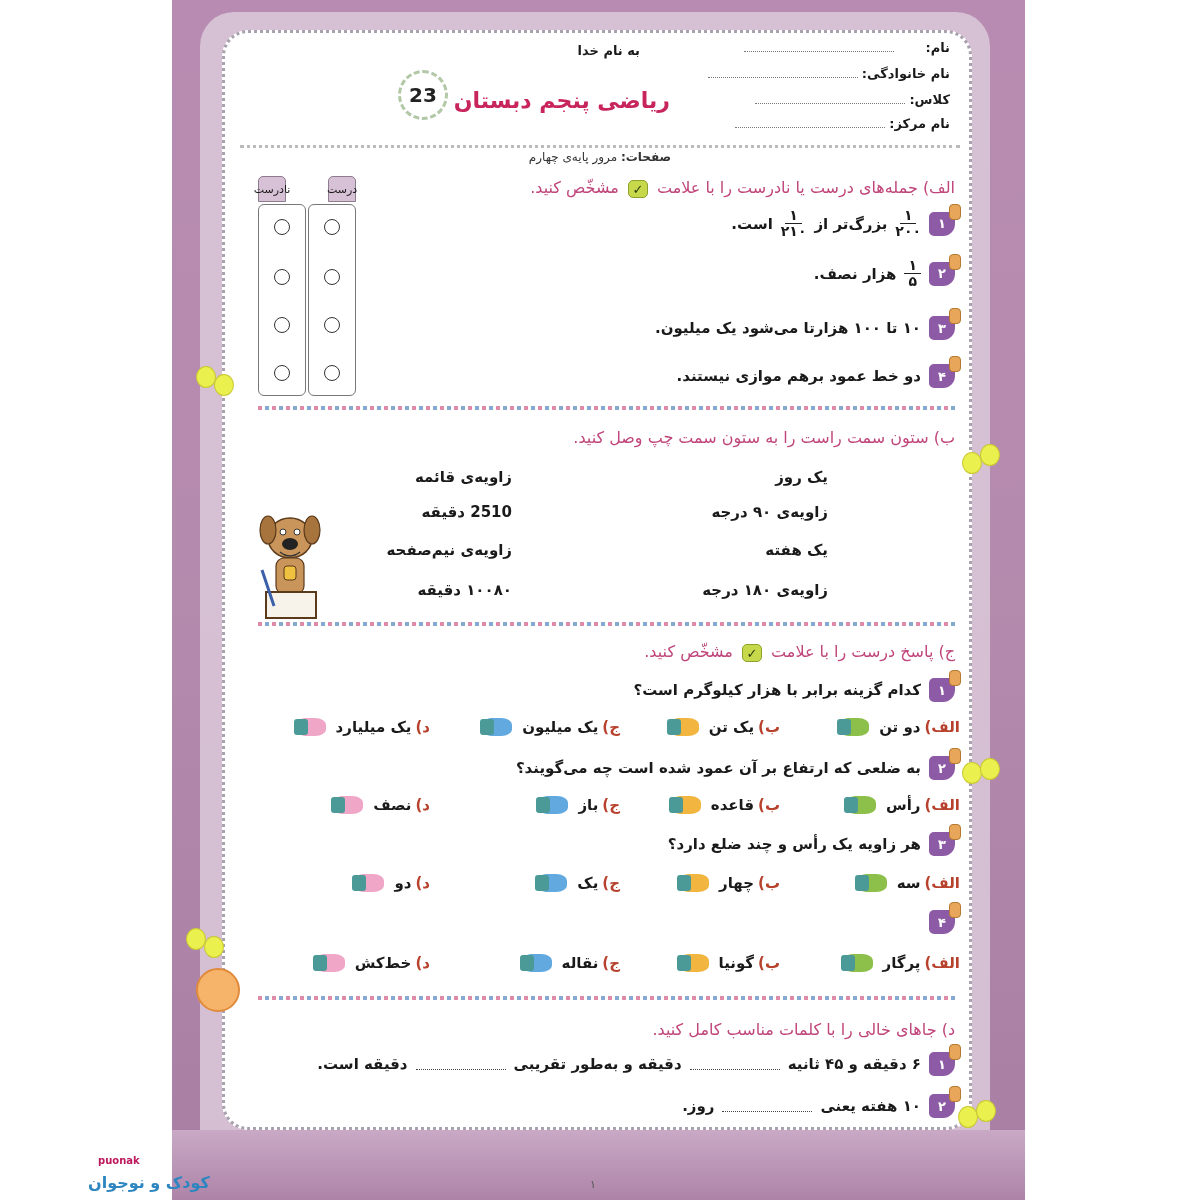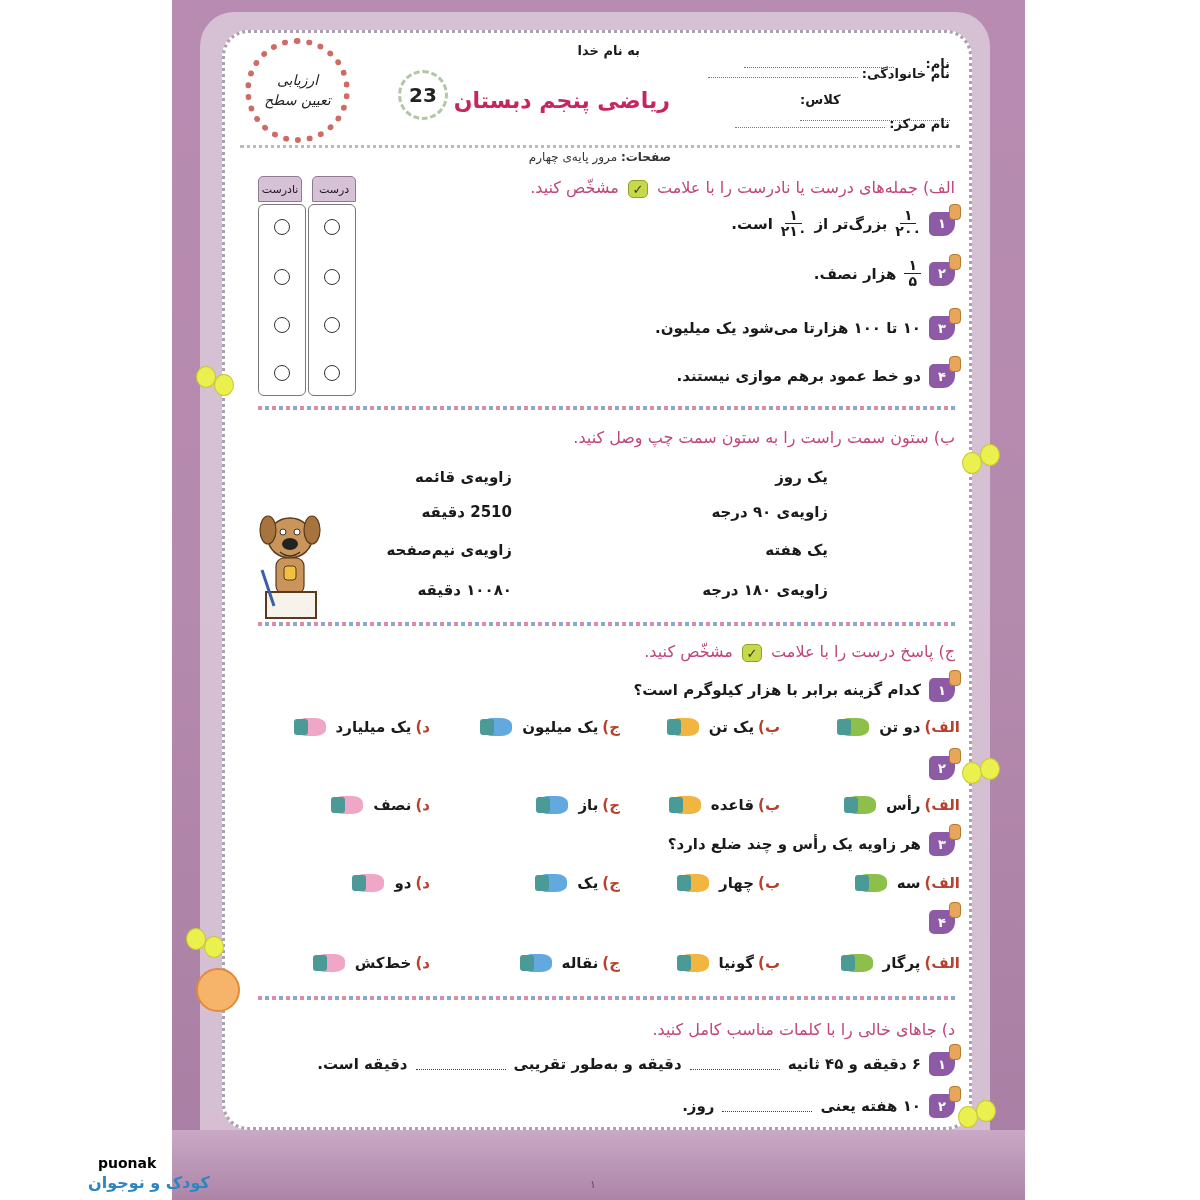--- a/index.html
+++ b/index.html
@@ -66,21 +66,21 @@
   }
   .num-badge::after {
     content: ""; position: absolute; right: -6px; top: -8px; width: 10px; height: 14px; border-radius: 4px;
     background: #e8a65a; border: 1px solid #b57a2f;
   }
   .fraction { display: inline-flex; flex-direction: column; align-items: center; font-size: 14px; line-height: 1.1; }
   .fraction .num { border-bottom: 1.5px solid #222; padding: 0 4px; }
 
   
   .tf-table { position: absolute; left: 258px; top: 176px; width: 98px; height: 220px; }
-  .tf-head { position: absolute; top: 0; height: 26px; width: 44px; background: #d7c1d6; border: 1px solid #8d7b8e; border-radius: 5px 5px 0 0; font-size: 11px; display: flex; align-items: center; justify-content: center; direction: rtl; }
+  .tf-head { position: absolute; top: 0; height: 26px; width: 28px; background: #d7c1d6; border: 1px solid #8d7b8e; border-radius: 5px 5px 0 0; font-size: 11px; display: flex; align-items: center; justify-content: center; direction: rtl; }
   .tf-col { position: absolute; top: 28px; width: 48px; height: 192px; border: 1.5px solid #777; border-radius: 6px; }
   .tf-radio { position: absolute; width: 16px; height: 16px; border: 1.4px solid #333; border-radius: 50%; left: 15px; }
 
   
   .match-item { position: absolute; direction: rtl; font-size: 15px; font-weight: bold; }
 
   
   .choice-row { position: absolute; direction: rtl; right: 240px; width: 700px; font-size: 15px; font-weight: bold; }
   .choice { position: absolute; display: flex; align-items: center; gap: 4px; direction: rtl; }
   .choice .letter { color: #b7412c; }
@@ -89,21 +89,21 @@
 
   
   .blank { display: inline-block; width: 90px; border-bottom: 1.5px dotted #444; height: 12px; }
 
   
   .dog { position: absolute; left: 256px; top: 510px; width: 68px; height: 112px; }
 
   
   .logo { position: absolute; left: 62px; top: 1025px; width: 180px; height: 175px; }
   .logo-main { position: absolute; left: 5px; top: 0; font-size: 80px; font-weight: bold; color: #2e86c1; direction: rtl; line-height: 1; }
-  .logo-latin { position: absolute; left: 36px; top: 130px; font-size: 14px; color: #000000; font-weight: bold; }
+  .logo-latin { position: absolute; left: 36px; top: 130px; font-size: 10px; color: #be185d; font-weight: bold; }
   .logo-sub { position: absolute; left: 26px; top: 148px; font-size: 16px; color: #2e86c1; direction: rtl; font-weight: bold; }
 
   .butterfly { position: absolute; width: 40px; height: 30px; }
   .butterfly span { position: absolute; width: 20px; height: 22px; background: #eaf04d; border-radius: 50%; border: 1px solid #c9c832; }
 </style>
 </head>
 <body>
 
 <div class="page-bg"></div>
 <div class="page-inner-wave"></div>
@@ -127,43 +127,39 @@
     <span style="left:0;top:0;"></span>
     <span style="left:18px;top:8px;"></span>
   </div>
 <div class="butterfly" style="left:958px; top:1100px;">
     <span style="left:0;top:6px;"></span>
     <span style="left:18px;top:0;"></span>
   </div>
 <div style="position:absolute; left:196px; top:968px; width:44px; height:44px; border-radius:50%; background:#f6b46b; border:2px solid #e08a3a;"></div>
 
 <div class="header">
-  <div class="field-row" style="top:18px;gap:32px;">
+  <div class="field-row" style="top:2px;gap:32px;">
     <span>نام:</span>
       <span class="dots"></span>
   </div>
   <div class="field-row" style="top:28px;justify-content:space-between;">
     <span>نام خانوادگی:</span>
       <span class="dots"></span>
   </div>
-  <div class="field-row" style="top:54px;flex-direction:column;">
+  <div class="field-row" style="top:54px;">
     <span>کلاس:</span>
       <span class="dots"></span>
   </div>
   <div class="field-row" style="top:78px;">
     <span>نام مرکز:</span>
       <span class="dots"></span>
   </div>
   <div class="basmala">به نام خدا</div>
   <div class="title">ریاضی پنجم دبستان</div>
   <div class="test-number">23</div>
-  <div class="level-badge">
-    <span>ارزیابی</span>
-    <span>تعیین سطح</span>
-  </div>
 </div>
 <div class="header-divider"></div>
 <div class="pages-line">
   <span class="label">صفحات:</span>
   <span>مرور پایه‌ی چهارم</span>
 </div>
 
 <div class="section-title" style="top:178px;">
   <span>الف) جمله‌های درست یا نادرست را با علامت</span>
   <span class="check-icon">✓</span>
@@ -273,20 +269,21 @@
     </div>
   <div class="choice" style="right:530px;">
       <span class="letter">د)</span>
       <span>یک میلیارد</span>
       <span class="choice-icon" style="background:#f0a6c6;"></span>
     </div>
 </div>
 
 <div class="q-row" style="top:756px;">
   <span class="num-badge">۲</span>
+  <span>به ضلعی که ارتفاع بر آن عمود شده است چه می‌گویند؟</span>
 </div>
 <div class="choice-row" style="top:796px;">
   <div class="choice" style="right:0;">
       <span class="letter">الف)</span>
       <span>رأس</span>
       <span class="choice-icon" style="background:#8cc04a;"></span>
     </div>
   <div class="choice" style="right:180px;">
       <span class="letter">ب)</span>
       <span>قاعده</span>

